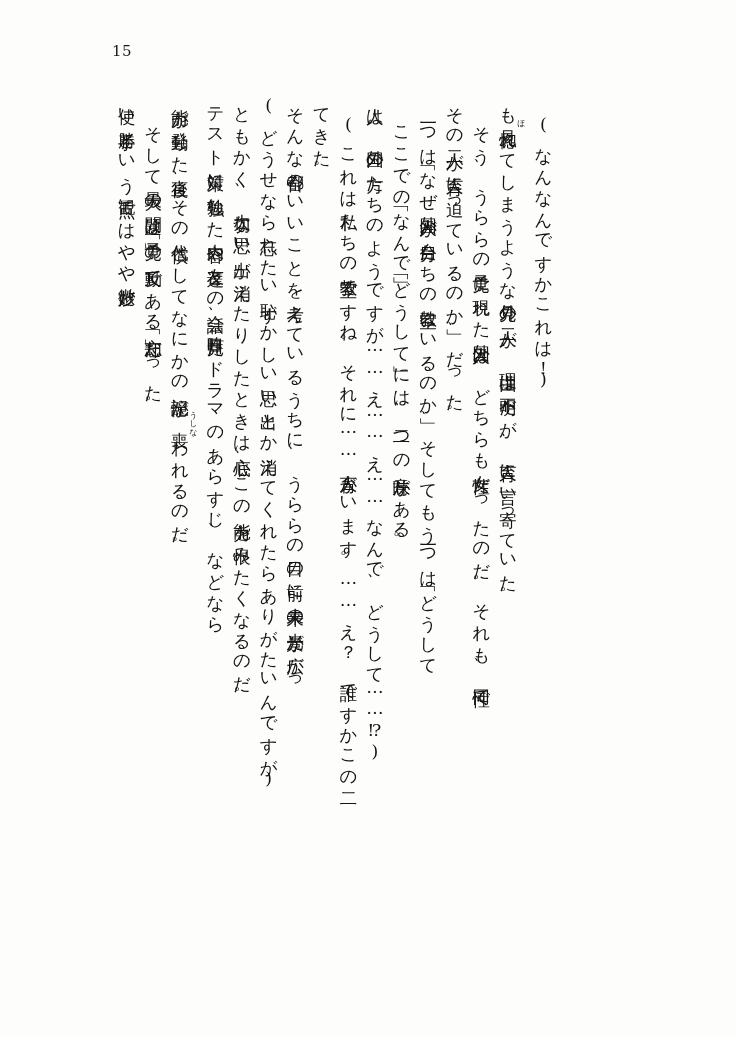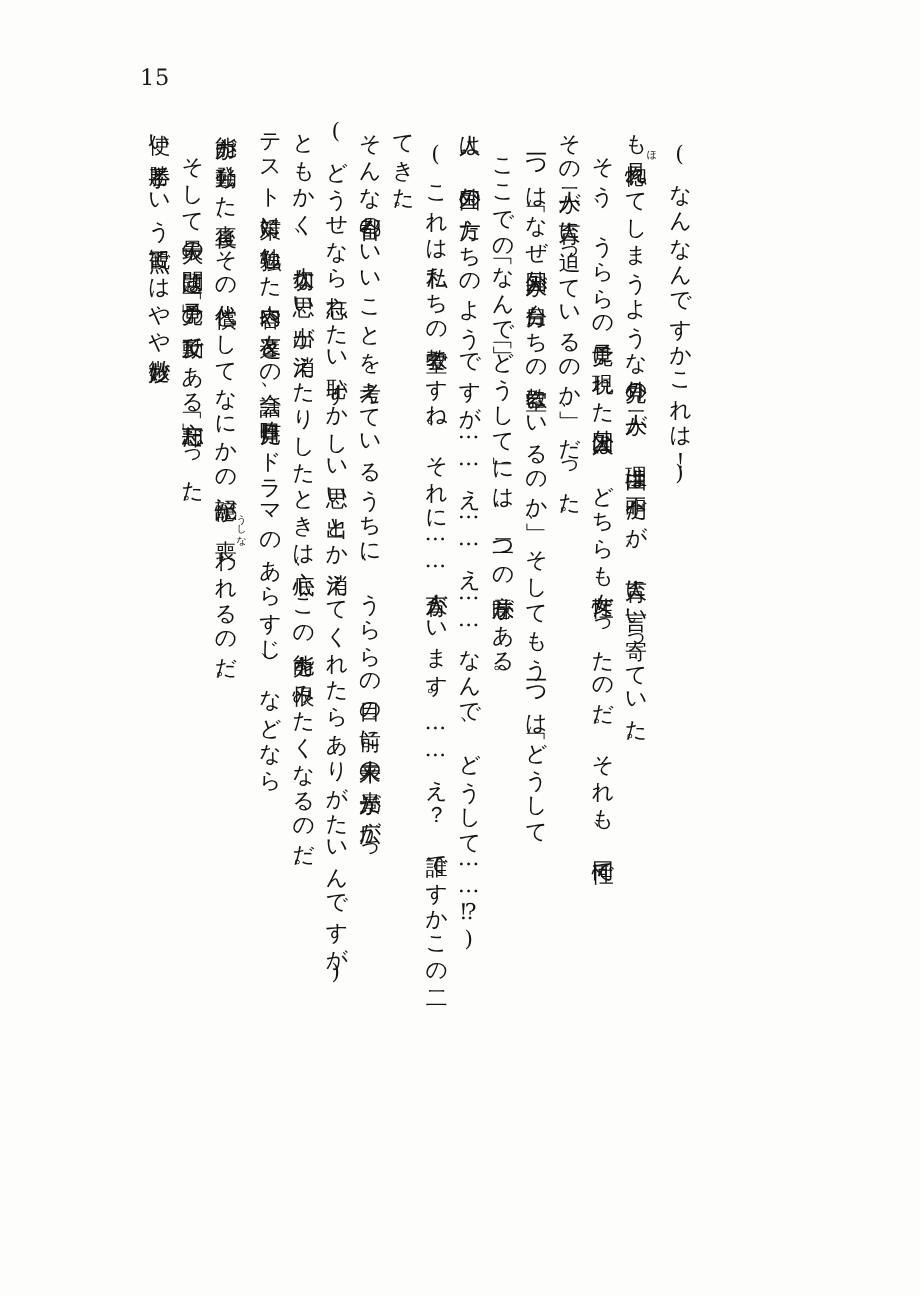--- a/index.html
+++ b/index.html
@@ -16,23 +16,23 @@
     position: relative;
   }
   #page {
     position: absolute;
     inset: 0;
     background: #fdfdfc;
   }
   
   .page-number {
     position: absolute;
-    top: 52px;
+    top: 42px;
     left: 112px;
-    font-size: 18px;
+    font-size: 15px;
     font-family: "DejaVu Serif", "Liberation Serif", serif;
     color: #1a1a1a;
     letter-spacing: 0.5px;
   }
 
   
   .text-block {
     position: absolute;
     top: 95px;
     right: 118px;

